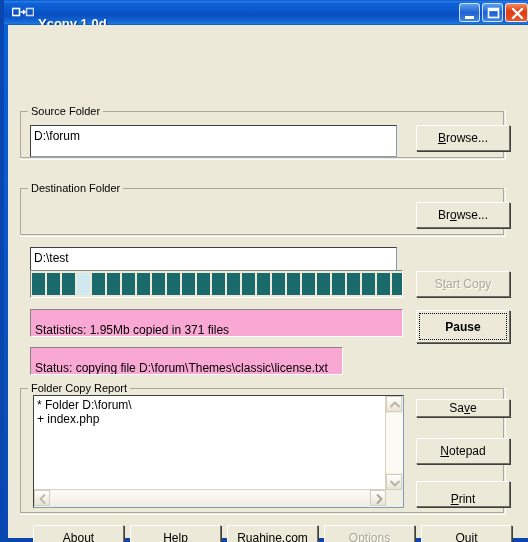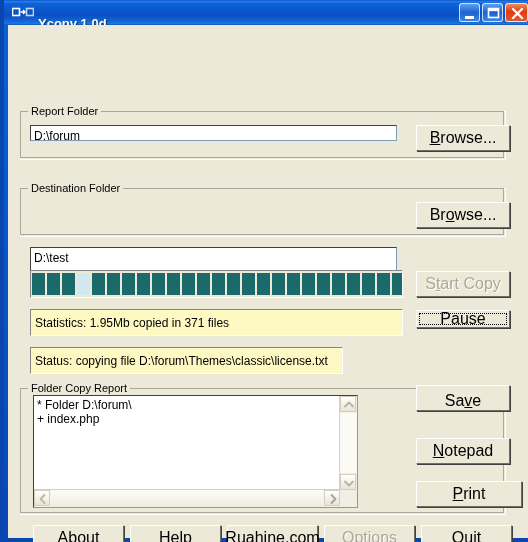--- a/index.html
+++ b/index.html
@@ -121,36 +121,36 @@
     border-top-color:#404040;border-left-color:#404040;
     font-size:12px;color:#000;
     padding:2px 3px;line-height:16px;
     font-family:"Liberation Sans","DejaVu Sans",sans-serif;
     white-space:nowrap;overflow:hidden;
   }
 
   
   .panel{
     position:absolute;box-sizing:border-box;
-    background:#fef9c3;
+    background:#f9a8d4;
     border:1px solid #ffffff;
     border-top-color:#848484;border-left-color:#848484;
-    font-size:12px;color:#000;padding:6px 4px;
+    font-size:12px;color:#000;padding:13px 4px;
     font-family:"Liberation Sans","DejaVu Sans",sans-serif;
     white-space:nowrap;overflow:hidden;
   }
 
   
   .btn{
     position:absolute;box-sizing:border-box;
     background:#ece9d8;
     border:1px solid #ffffff;
     border-right-color:#716f64;border-bottom-color:#716f64;
     box-shadow:1px 1px 0 0 #404040;
-    font-size:16px;color:#000;
+    font-size:12px;color:#000;
     display:flex;align-items:center;justify-content:center;
     font-family:"Liberation Sans","DejaVu Sans",sans-serif;
     cursor:default;
   }
   .btn.disabled{color:#aca899;text-shadow:1px 1px 0 #ffffff;}
   .btn .focusring{
     position:absolute;left:2px;top:2px;right:2px;bottom:2px;
     border:1px dotted #000;
   }
   .btn u{text-decoration:underline;}
@@ -166,21 +166,21 @@
     display:flex;align-items:stretch;
     padding:2px 1px;
   }
   .pblock{
     flex:0 0 13px;margin-right:2px;background:#1b6a6b;
   }
   .pblock.hl{background:#cfe9ee;}
 
   
   #report-box{
-    position:absolute;left:25px;top:370px;width:325px;height:113px;
+    position:absolute;left:25px;top:370px;width:371px;height:113px;
     box-sizing:border-box;
     background:#ffffff;
     border:1px solid #7f9db9;
     border-top-color:#404040;border-left-color:#404040;
     overflow:hidden;
   }
   #report-lines{
     position:absolute;left:3px;top:2px;right:19px;
     font-size:12px;color:#000;line-height:14px;
     font-family:"Liberation Sans","DejaVu Sans",sans-serif;
@@ -245,23 +245,23 @@
       <svg class="glyph" width="23" height="19" viewBox="0 0 23 19">
         <path d="M7 5 L16 14 M16 5 L7 14" stroke="#ffffff" stroke-width="2.4" stroke-linecap="round"></path>
       </svg>
     </div>
   </div>
 
   <div id="client">
 
 
     <div class="group" style="left:12px;top:86px;width:486px;height:49px;">
-      <span class="legend">Report Folder</span>
-    </div>
-    <div class="tinput" style="left:22px;top:100px;width:367px;height:16px;" title="D:\forum">D:\forum</div>
+      <span class="legend">Source Folder</span>
+    </div>
+    <div class="tinput" style="left:22px;top:100px;width:367px;height:32px;" title="D:\forum">D:\forum</div>
     <div class="btn" style="left:408px;top:100px;width:94px;height:26px;">
       <span><span></span><u>B</u><span>rowse...</span></span>
     </div>
 
     <div class="group" style="left:12px;top:163px;width:486px;height:49px;">
       <span class="legend">Destination Folder</span>
     </div>
     <div class="tinput" style="left:22px;top:177px;width:367px;height:25px;margin-top:45px;" title="D:\test">D:\test</div>
     <div class="btn" style="left:408px;top:177px;width:94px;height:26px;">
       <span><span>Br</span><u>o</u><span>wse...</span></span>
@@ -291,21 +291,21 @@
         <div class="pblock"></div>
         <div class="pblock"></div>
         <div class="pblock"></div>
         <div class="pblock"></div>
         <div class="pblock"></div>
       </div>
 
     <div class="btn disabled" style="left:408px;top:246px;width:94px;height:26px;">
       <span><span>S</span><u>t</u><span>art Copy</span></span>
     </div>
-    <div class="btn" style="left:408px;top:285px;width:94px;height:18px;">
+    <div class="btn" style="left:408px;top:285px;width:94px;height:33px;font-weight:bold;">
       <span class="focusring"></span>
       <span>Pause</span>
     </div>
 
     <div class="panel" style="left:22px;top:284px;width:373px;height:27px;">Statistics: 1.95Mb copied in 371 files</div>
     <div class="panel" style="left:22px;top:322px;width:313px;height:27px;">Status: copying file D:\forum\Themes\classic\license.txt</div>
 
     <div class="group" style="left:12px;top:363px;width:486px;height:127px;">
       <span class="legend">Folder Copy Report</span>
     </div>
@@ -337,27 +337,27 @@
         </div>
         <div class="hbarrow" id="h-rt">
           <svg class="arrowglyph" width="16" height="16" viewBox="0 0 16 16">
             <path d="M6.5 4 L10.5 8 L6.5 12" stroke="#a9a38f" stroke-width="1.8" fill="none" stroke-linecap="round" stroke-linejoin="round"></path>
           </svg>
         </div>
       </div>
       <div id="sb-corner"></div>
     </div>
 
-    <div class="btn" style="left:408px;top:360px;width:94px;height:26px;align-items:flex-end;">
+    <div class="btn" style="left:408px;top:374px;width:94px;height:18px;">
       <span><span>Sa</span><u>v</u><span>e</span></span>
     </div>
     <div class="btn" style="left:408px;top:413px;width:94px;height:26px;">
       <span><span></span><u>N</u><span>otepad</span></span>
     </div>
-    <div class="btn" style="left:408px;top:456px;width:106px;height:26px;">
+    <div class="btn" style="left:408px;top:456px;width:94px;height:26px;align-items:flex-end;">
       <span><span></span><u>P</u><span>rint</span></span>
     </div>
 
     <div id="footer">
         <div class="btn" style="left: 25px; top: 500px; width: 91px; height: 26px;">
           <span><span></span><u>A</u><span>bout</span></span>
         </div>
         <div class="btn" style="left: 122px; top: 500px; width: 91px; height: 26px;">
           <span><span></span><u>H</u><span>elp</span></span>
         </div>

